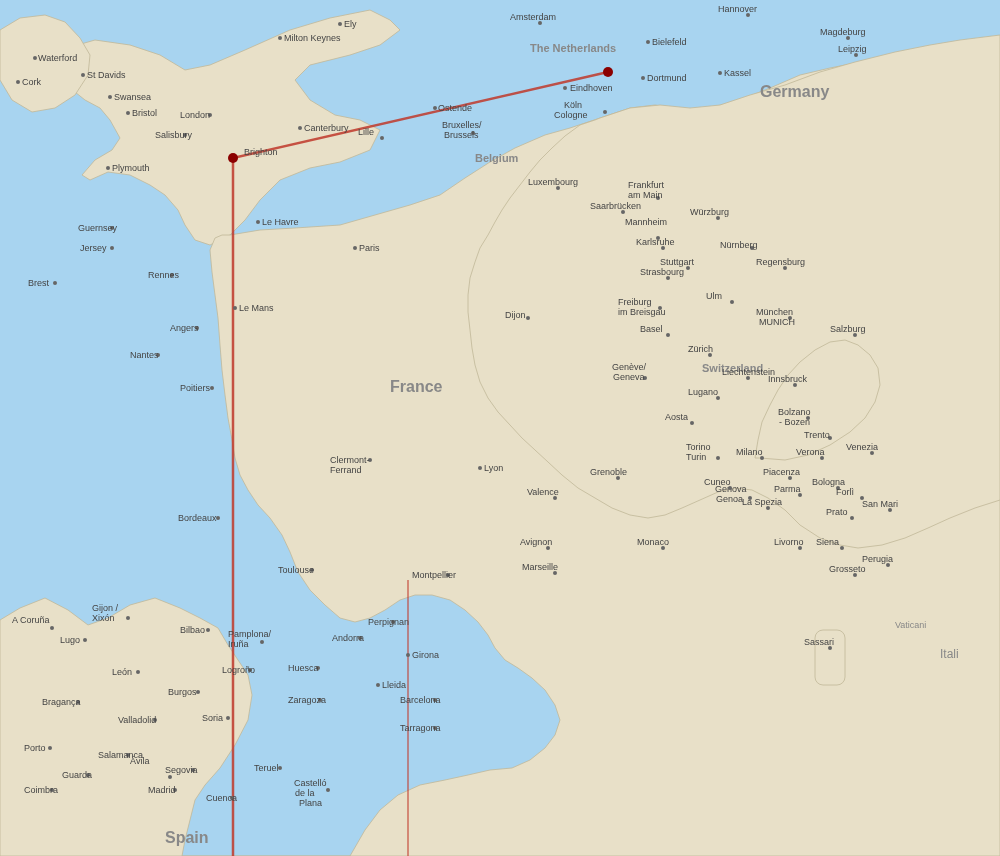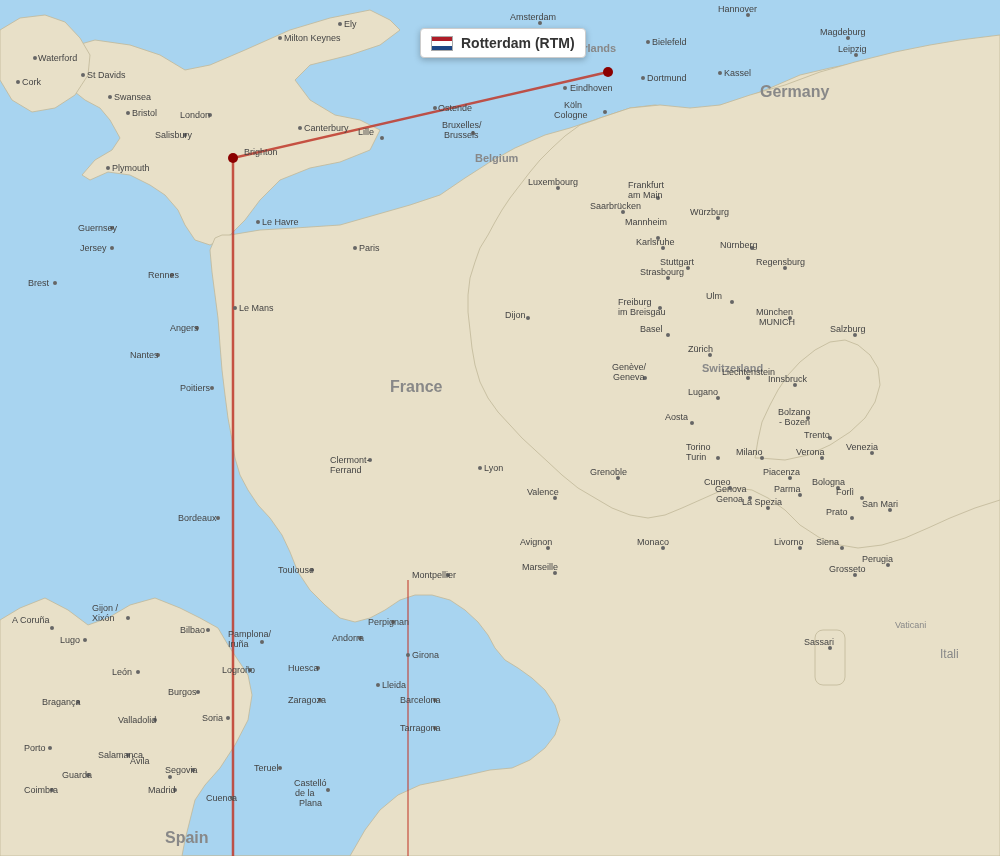--- a/index.html
+++ b/index.html
@@ -339,17 +339,13 @@
       <circle cx="830" cy="648" r="2" fill="#666"></circle>
       <text x="804" y="645">Sassari</text>
       <text x="940" y="658" font-size="12" fill="#888">Itali</text>
       <text x="895" y="628" font-size="9" fill="#888">Vaticani</text>
     </g>
 
     <circle cx="608" cy="72" r="5" fill="#8B0000"></circle>
 
   </svg>
 
-  <div class="airport-popup">
-    <span class="flag-nl"></span>
-    <span>Rotterdam (RTM)</span>
-  </div>
 </div>
 
 </body></html>

